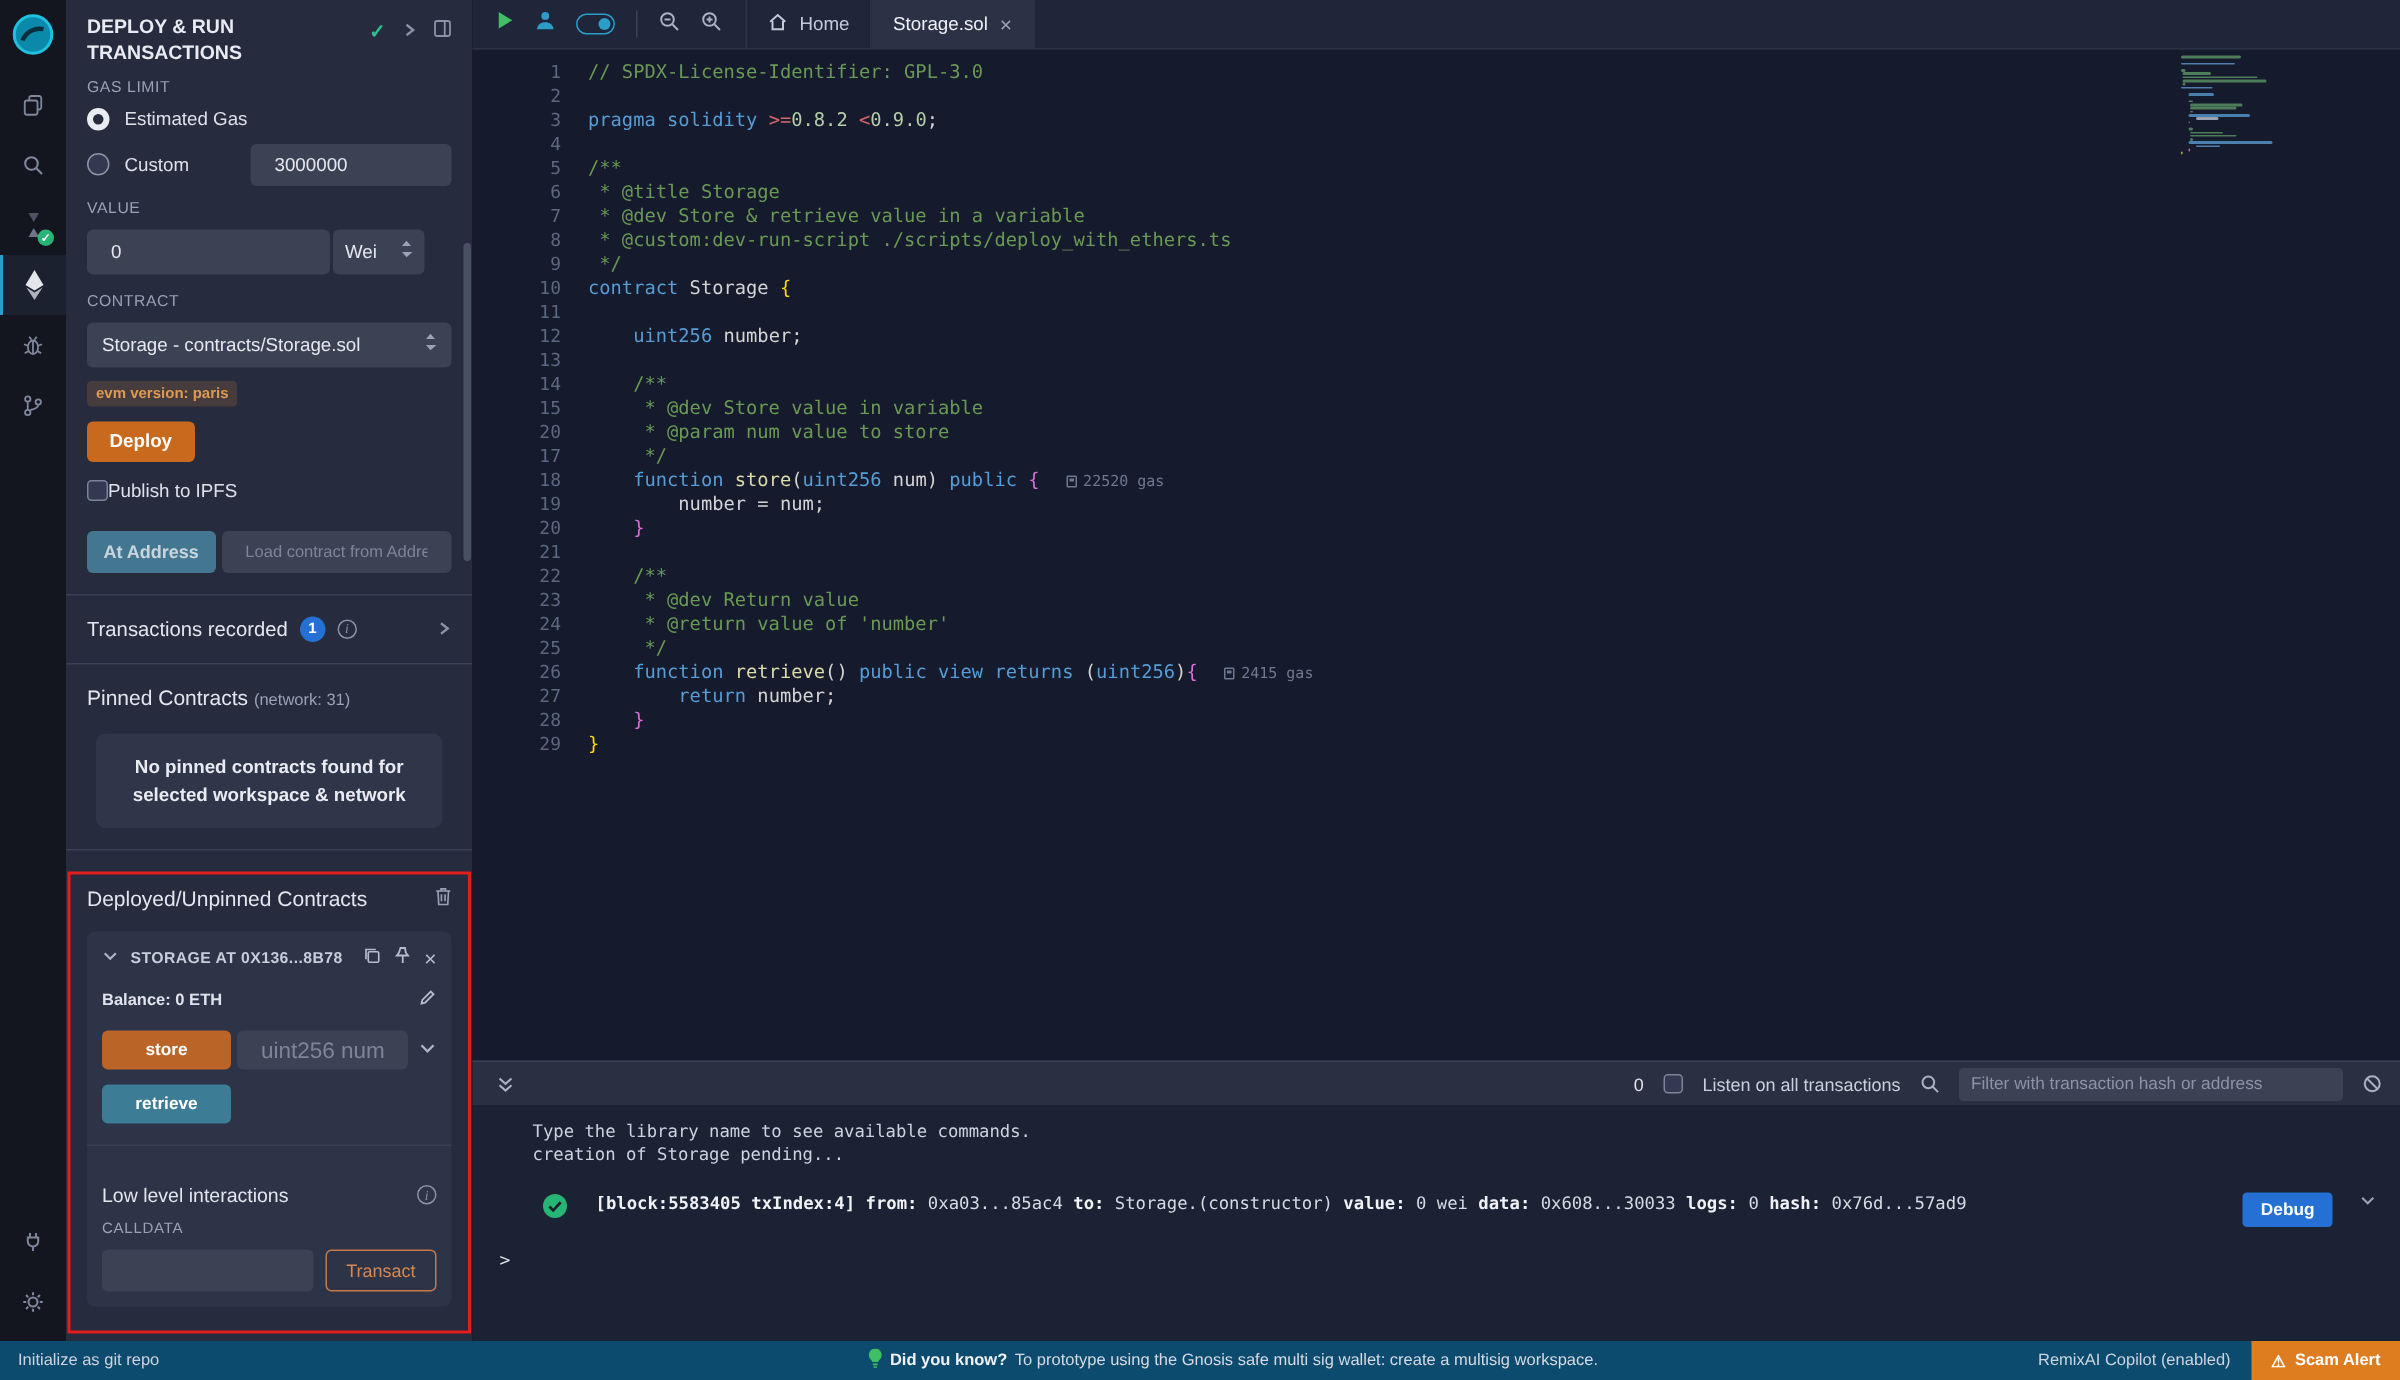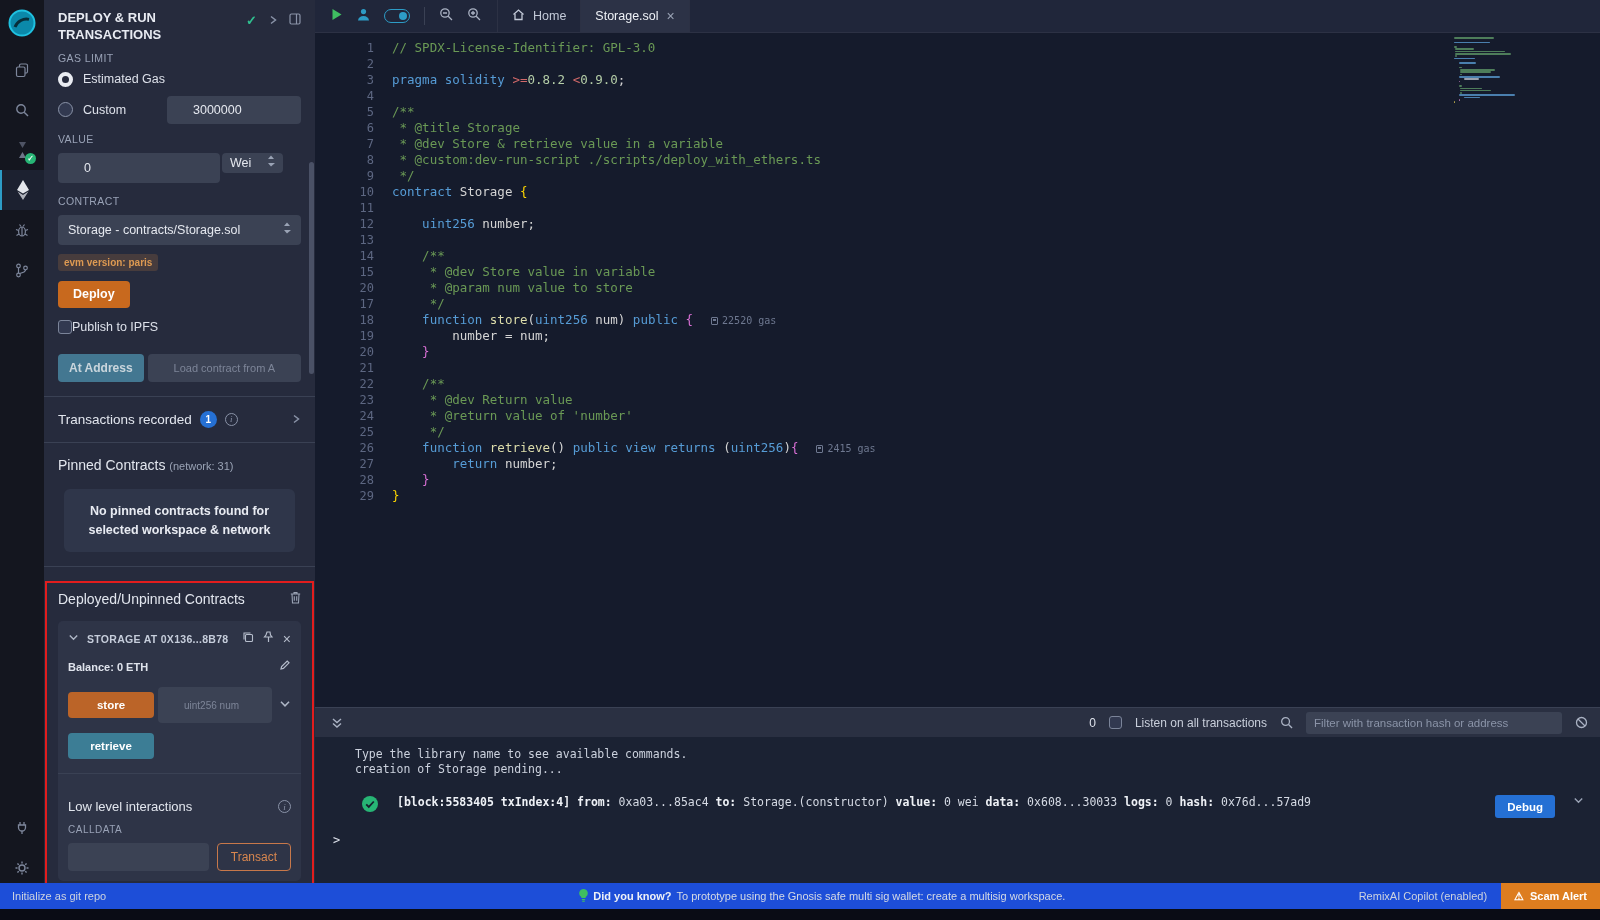--- a/index.html
+++ b/index.html
@@ -22,27 +22,27 @@
 .sp-header{display:flex;justify-content:space-between;margin-bottom:8px}
 .sp-title{font-size:13px;font-weight:bold;color:#e8ebf2;line-height:1.3;width:158px}
 .sp-hicons{display:flex;gap:11px;align-items:center;padding-top:2px;color:#8a93a8;height:18px}
 .check-ic{color:#2fbf8f;font-weight:bold;font-size:13px}
 .check-ic::before{content:"✓"}
 .sec-label{font-size:10.5px;letter-spacing:.4px;color:#99a2b6;margin:6px 0 8px}
 .radio-row{display:flex;align-items:center;gap:10px;margin-bottom:9px;color:#dde1ea;font-size:12.5px}
 .radio{width:15px;height:15px;border-radius:50%;flex:none;cursor:pointer}
 .radio.on{border:4.5px solid #e9ecf2;background:#262b3d}
 .radio.off{border:1.5px solid #8a93a8;background:#323950}
-.inp{background:#3b4254;border:none;border-radius:4px;height:28px;color:#e5e8ef;font-size:12.5px;padding:0 26px;font-family:"Liberation Sans",sans-serif;outline:none}
+.inp{background:#3b4254;border:none;border-radius:4px;height:28px;color:#e5e8ef;font-size:12.5px;padding:0 16px;font-family:"Liberation Sans",sans-serif;outline:none}
 .inp::placeholder{color:#7d8598}
 .gas-custom-inp{width:134px;margin-left:auto}
 .value-row{display:flex;gap:2px;margin-bottom:8px}
 .value-inp{width:162px;height:30px}
 .unit-sel,.sel{background:#3b4254;border-radius:4px;display:flex;align-items:center;justify-content:space-between;color:#e5e8ef;font-size:12.5px;cursor:pointer;padding:0 8px}
-.unit-sel{width:61px;height:20px}
+.unit-sel{width:61px;height:30px}
 .sel{height:30px;padding:0 10px}
 .sel .sort-ic,.unit-sel .sort-ic{color:#9aa3b5}
 .evm-badge{display:inline-block;background:rgba(222,138,60,.18);color:#de9a52;font-size:10px;font-weight:bold;padding:3px 6px;border-radius:3px;margin-top:9px}
 .btn-deploy{display:block;background:#c8691e;color:#fff;border:none;border-radius:4px;height:27px;padding:0 15px;font-size:12.5px;font-weight:bold;margin:10px 0 4px;cursor:pointer;font-family:"Liberation Sans",sans-serif}
 .ipfs-row{display:flex;align-items:center;margin:12px 0 20px;font-size:12.5px;color:#dde1ea}
 .checkbox{width:14px;height:14px;border:1px solid #7b8499;border-radius:3px;background:#323950;flex:none;cursor:pointer}
 .ataddr-row{display:flex;gap:4px;margin-bottom:4px}
 .btn-ataddr{background:#47809b;color:#dbe8ee;border-radius:4px;height:28px;padding:0 11px;font-size:12px;font-weight:bold;border:none;cursor:pointer;font-family:"Liberation Sans",sans-serif;opacity:.9}
 .ataddr-inp{flex:1;min-width:0;height:28px;font-size:11px}
 hr.divider{border:none;border-top:1px solid #3a4154;margin:14px -14px}
@@ -61,21 +61,21 @@
 .instance{background:#2e3447;border-radius:5px;margin-top:14px;padding:10px}
 .inst-head{display:flex;align-items:center;gap:8px;color:#aeb6c6}
 .inst-title{font-size:10.5px;font-weight:bold;letter-spacing:.3px;color:#c6cddb;flex:1;white-space:nowrap}
 .inst-icons{display:flex;gap:9px;color:#b6bdcc;align-items:center}
 .close-x{font-size:14px;line-height:1;cursor:pointer}
 .close-x::before{content:"×"}
 .balance-row{display:flex;justify-content:space-between;align-items:center;margin-top:13px}
 .balance{font-size:11px;font-weight:bold;color:#dfe3ec}
 .fn-row{display:flex;align-items:center;margin-top:13px}
 .btn-store{width:86px;height:26px;background:#bb6428;border:none;border-radius:4px;color:#fff;font-size:11.5px;font-weight:bold;cursor:pointer;font-family:"Liberation Sans",sans-serif;flex:none}
-.fn-inp{flex:1;min-width:0;height:36px;margin-left:4px;font-size:10px;border-radius:4px}
+.fn-inp{flex:1;min-width:0;height:26px;margin-left:4px;font-size:15px;border-radius:4px}
 .fn-chev{color:#aeb6c6;margin-left:7px;cursor:pointer}
 .btn-retrieve{width:86px;height:26px;background:#3c7d95;border:none;border-radius:4px;color:#fff;font-size:11.5px;font-weight:bold;cursor:pointer;font-family:"Liberation Sans",sans-serif;margin-top:10px;display:block}
 .inst-divider{border:none;border-top:1px solid #3a4154;margin:14px -10px 0}
 .ll-head{display:flex;align-items:center;justify-content:space-between;margin-top:25px;font-size:13px;color:#e2e6ee}
 .calldata-label{font-size:10px;letter-spacing:.5px;color:#99a2b6;margin-top:10px}
 .calldata-row{display:flex;gap:8px;margin-top:8px}
 .calldata-inp{flex:1;min-width:0;height:28px}
 .btn-transact{background:transparent;border:1px solid #c8784a;color:#d9874f;height:28px;padding:0 13px;border-radius:4px;font-size:12px;cursor:pointer;font-family:"Liberation Sans",sans-serif}
 
 
@@ -117,21 +117,21 @@
 .t-line{font-size:11.5px;line-height:15px;margin-left:22px;color:#ccd2de;white-space:pre}
 .tx-row{display:flex;gap:18px;margin:18px 0 0 28px}
 .tx-check{display:flex;flex:none}
 .tx-text{font-size:11.5px;color:#d5dae4;flex:1;white-space:nowrap;overflow:hidden}
 .tx-text .tb{font-weight:bold;color:#eef1f6}
 .btn-debug{background:#2570d4;color:#fff;border:none;border-radius:3px;height:23px;padding:0 12px;font-size:11.5px;font-weight:bold;font-family:"Liberation Sans",sans-serif;cursor:pointer;flex:none}
 .tx-chev{color:#9aa3b5;margin-right:2px;display:flex;cursor:pointer}
 .t-prompt{font-size:12px;margin-top:15px;color:#dfe3ec}
 
 
-.status-bar{position:absolute;left:0;bottom:11px;width:1600px;height:26px;background:#1d4ed8;display:flex;align-items:center;font-size:11px;color:#cdd3df;z-index:7}
+.status-bar{position:absolute;left:0;bottom:0;width:1600px;height:26px;background:#0c4a6e;display:flex;align-items:center;font-size:11px;color:#cdd3df;z-index:7}
 .sb-left{padding:0 12px;width:300px;flex:none;cursor:pointer}
 .sb-center{flex:1;display:flex;align-items:center;justify-content:center;gap:5px;color:#d5dae4}
 .sb-center b{font-weight:bold;color:#eef1f6}
 .sb-right{display:flex;align-items:center;height:100%}
 .copilot{padding:0 14px;cursor:pointer}
 .scam{background:#dd7d1f;color:#fff;height:100%;display:flex;align-items:center;gap:6px;padding:0 13px;font-weight:bold;cursor:pointer}
 .warn-tri::before{content:"⚠"}
 </style>
 </head>
 <body>

